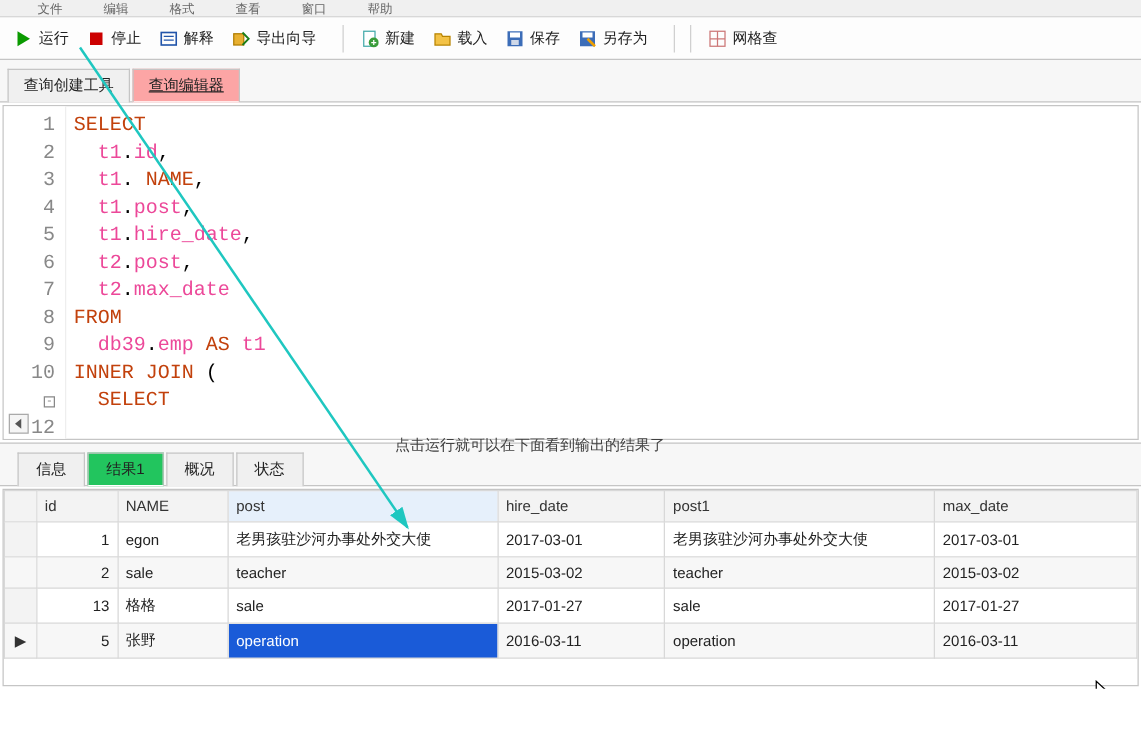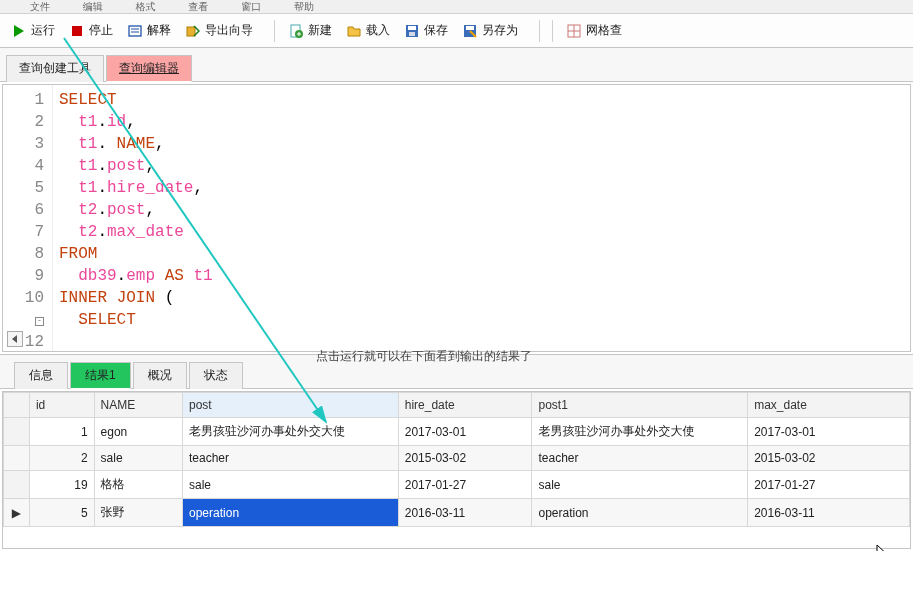--- a/index.html
+++ b/index.html
@@ -361,21 +361,21 @@
           <td class="rowhdr"></td>
           <td class="idcol">2</td>
           <td>sale</td>
           <td>teacher</td>
           <td>2015-03-02</td>
           <td>teacher</td>
           <td>2015-03-02</td>
         </tr>
         <tr>
           <td class="rowhdr"></td>
-          <td class="idcol">19</td>
+          <td class="idcol">13</td>
           <td>格格</td>
           <td>sale</td>
           <td>2017-01-27</td>
           <td>sale</td>
           <td>2017-01-27</td>
         </tr>
         <tr class="alt">
           <td class="rowhdr">▶</td>
           <td class="idcol">5</td>
           <td>张野</td>

